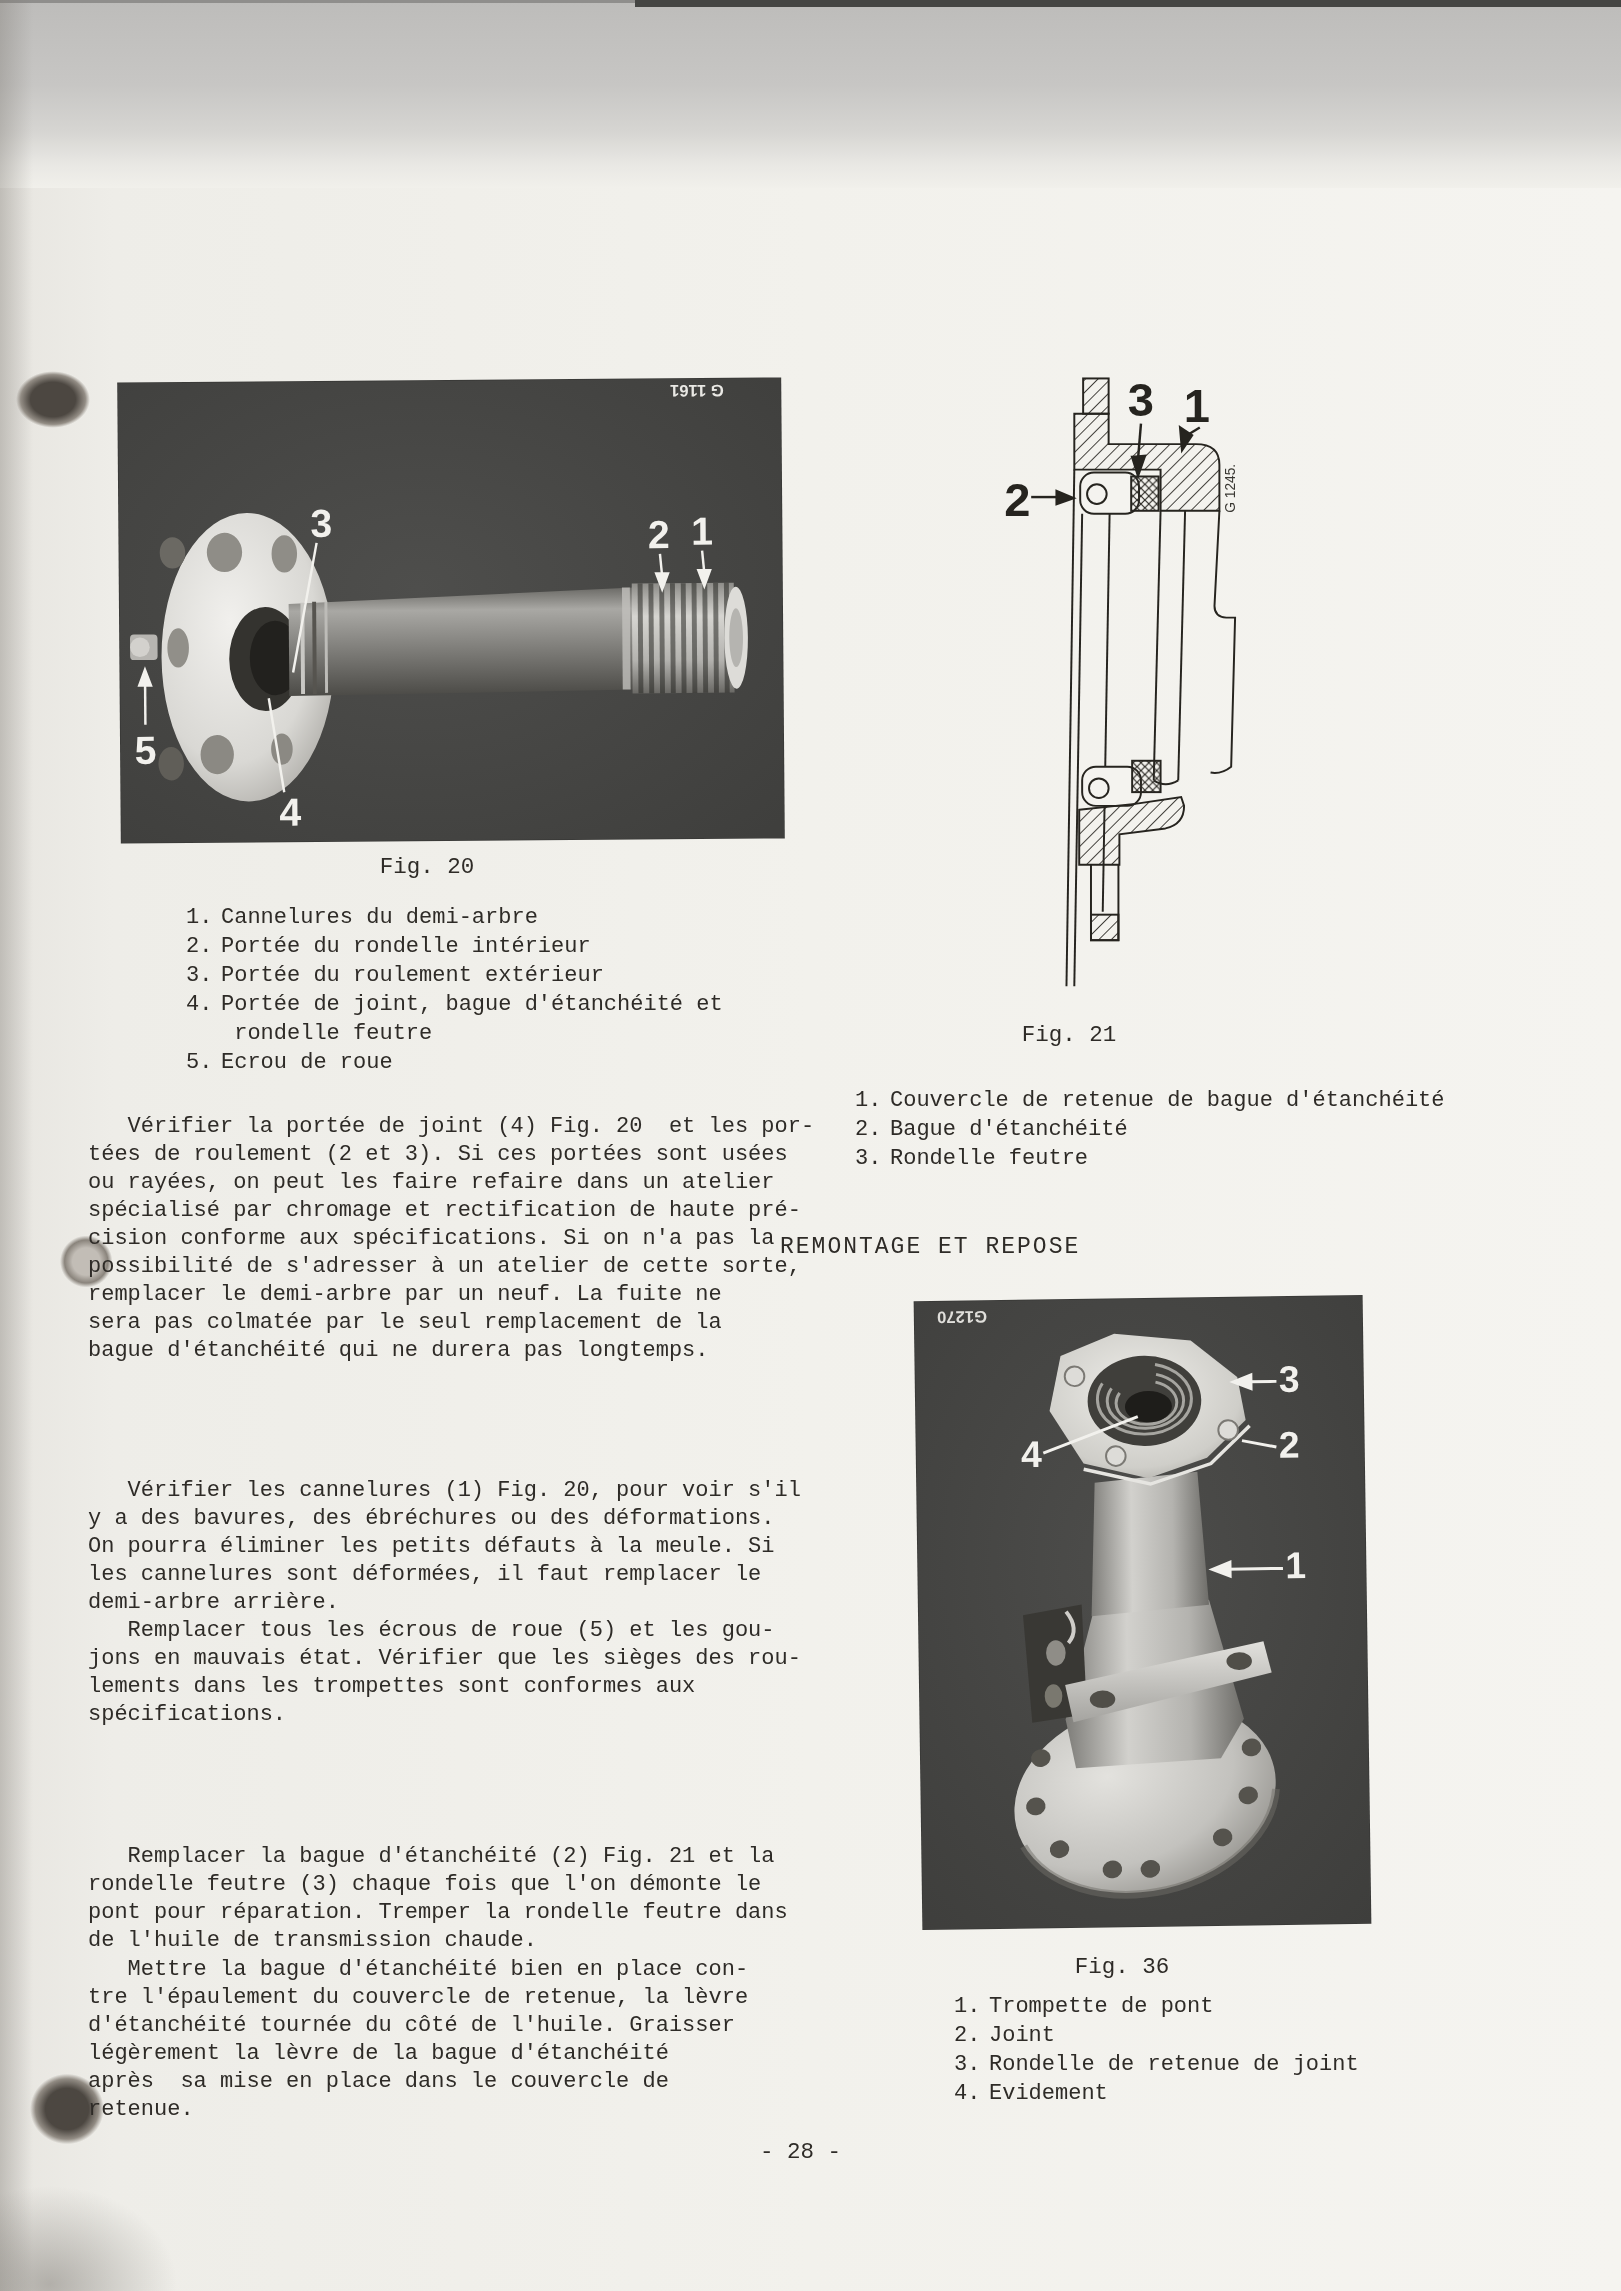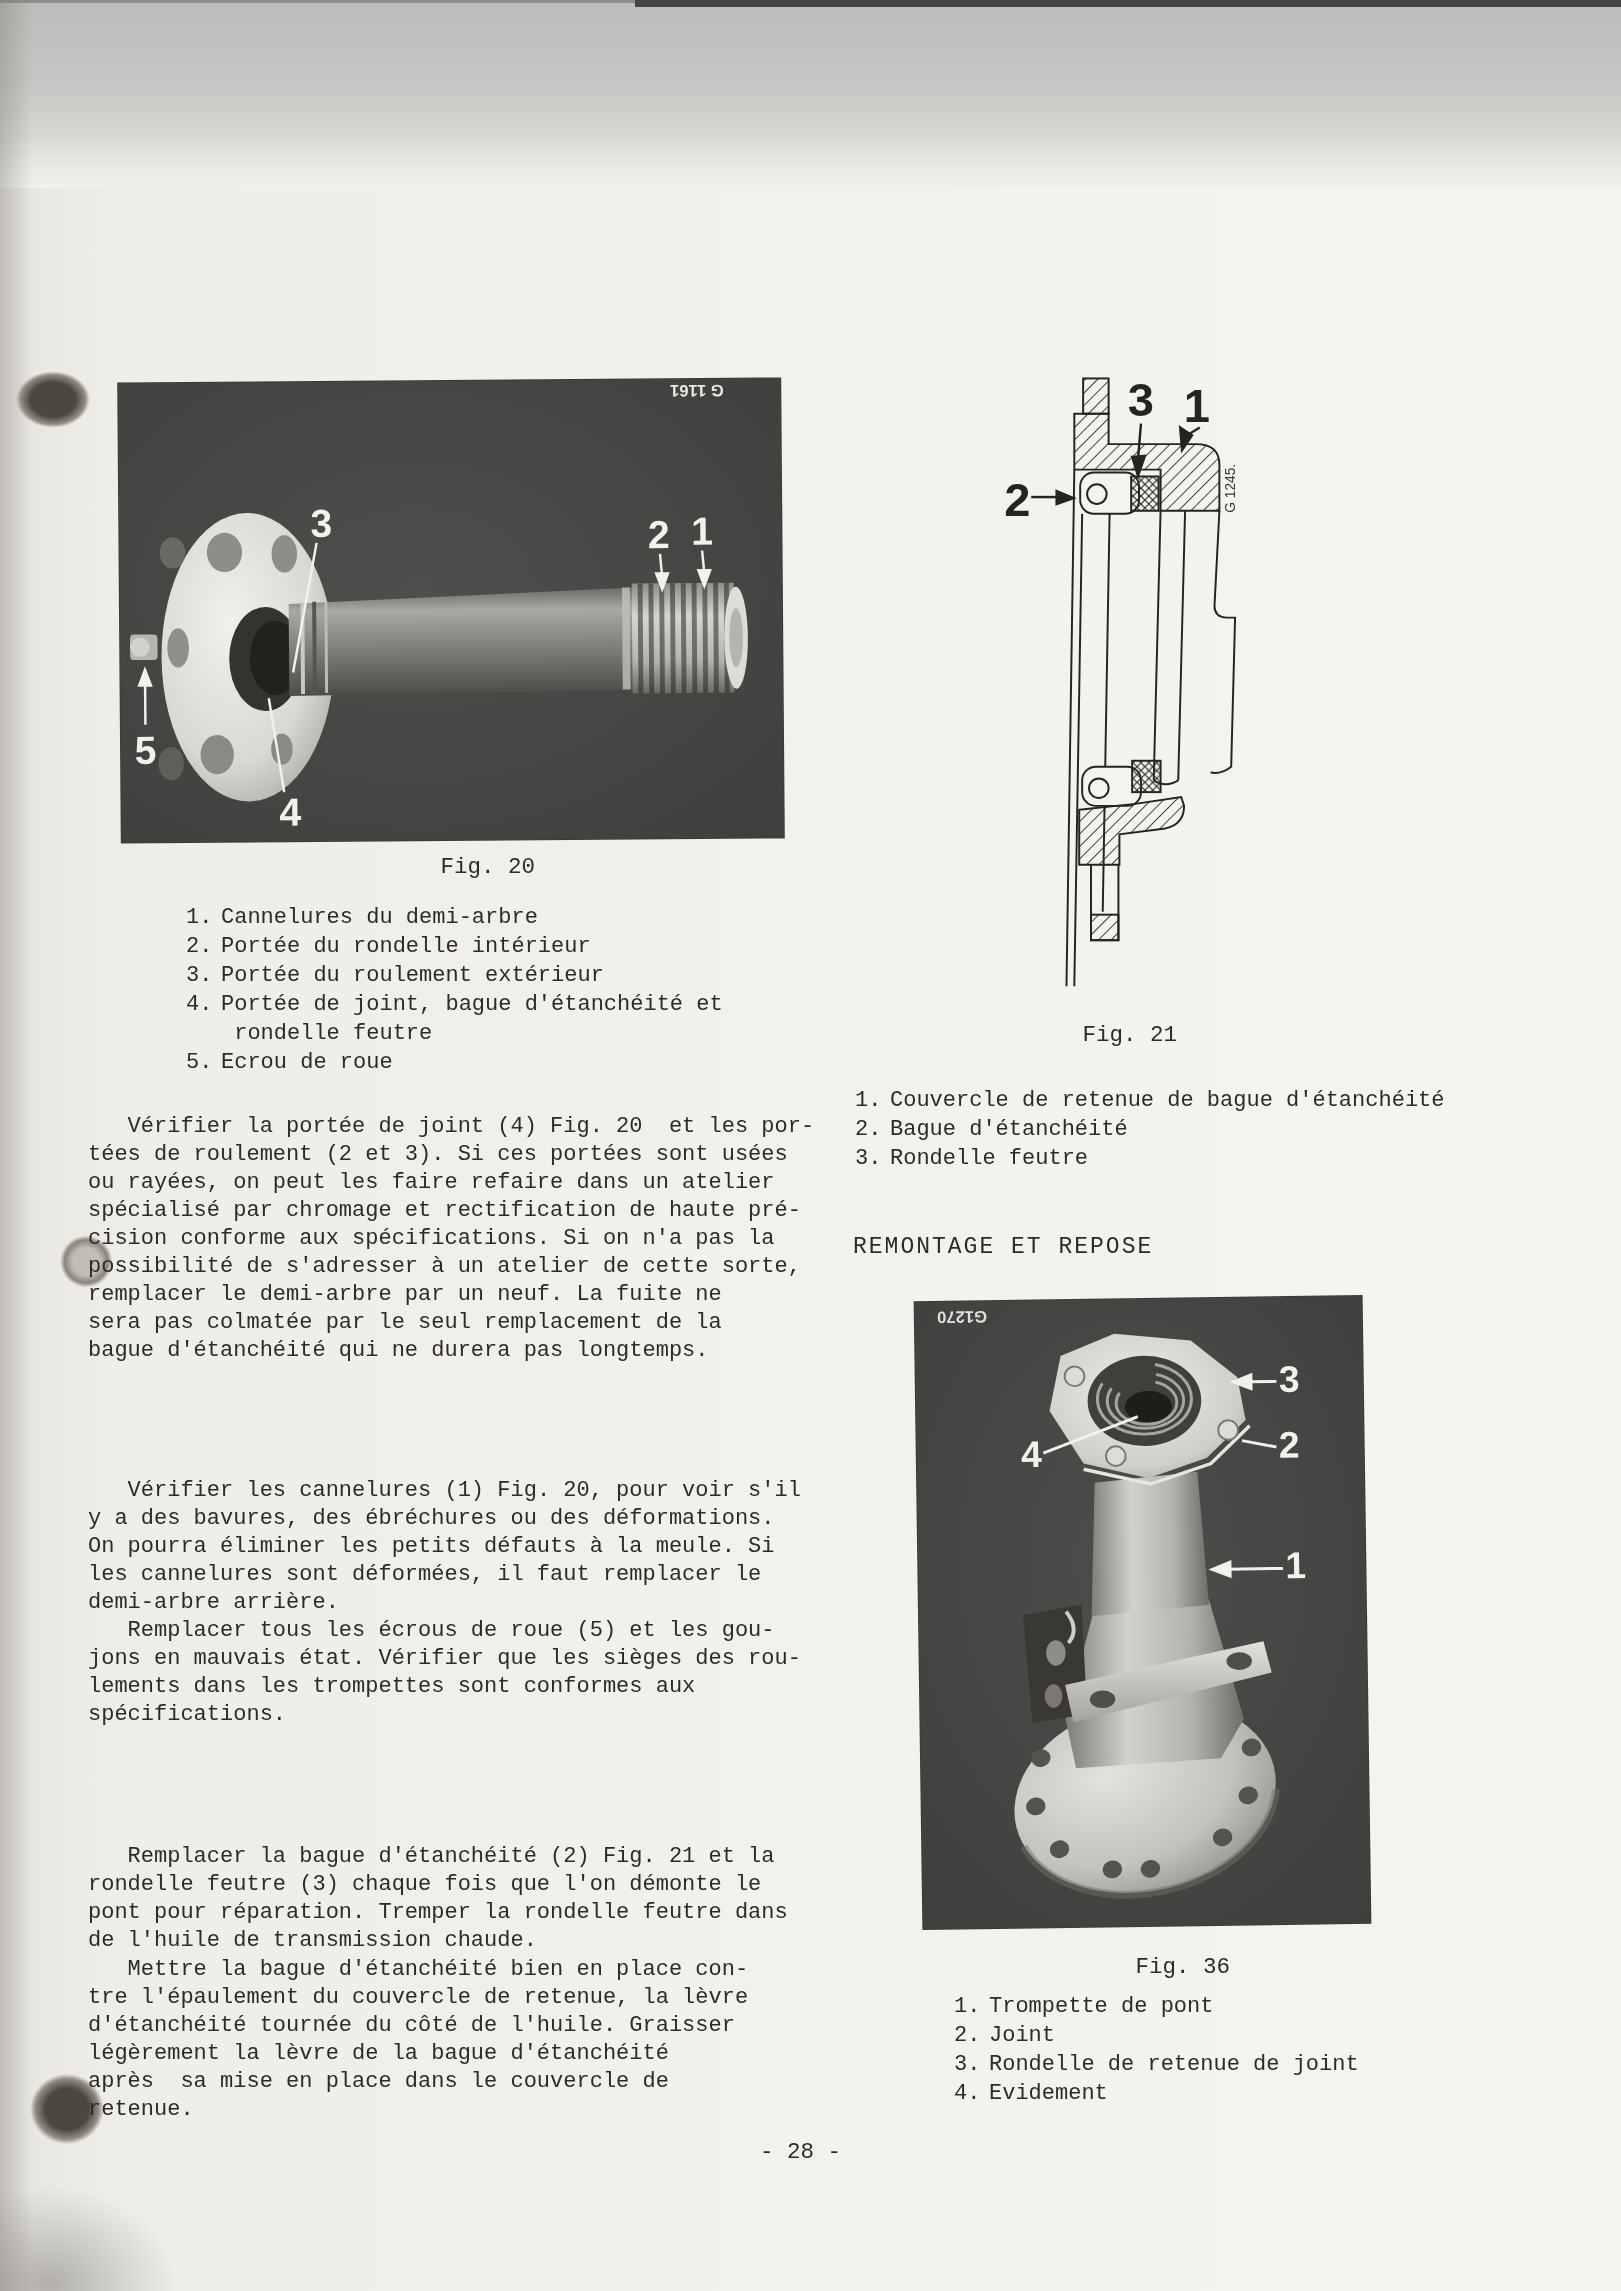--- a/index.html
+++ b/index.html
@@ -27,32 +27,32 @@
   .photo{position:absolute;background:#454543;box-shadow:0 0 0 1px #3a3a38;}
   .photo-20{left:120px;top:381px;width:662px;height:459px;transform:rotate(-0.45deg);}
   .photo-22{left:919px;top:1299px;width:447px;height:627px;transform:rotate(-0.8deg);}
   .photo svg{display:block;width:100%;height:100%;}
 
   .fig21-wrap{position:absolute;left:988px;top:351px;width:353px;height:647px;}
   .fig21-wrap svg{display:block;width:100%;height:100%;}
 
   .para{position:absolute;left:88px;width:760px;font-size:22px;line-height:28px;
     white-space:pre-wrap;}
-  .caption{position:absolute;font-size:22.5px;text-align:right;width:216px;}
+  .caption{position:absolute;font-size:22.5px;text-align:center;width:216px;}
   .cap-20{left:319px;top:854px;}
   .cap-21{left:961px;top:1022px;}
   .cap-22{left:1014px;top:1954px;}
   .legend{position:absolute;font-size:22px;line-height:29px;}
   .legend-row{display:flex;}
   .lnum{display:inline-block;width:35px;flex:0 0 35px;}
   .ltext{white-space:pre-wrap;}
   .lg-20{left:186px;top:903px;}
   .lg-21{left:855px;top:1086px;}
   .lg-22{left:954px;top:1992px;}
-  .section-heading{position:absolute;left:853px;top:1234px;font-size:23px;letter-spacing:2px;}
+  .section-heading{position:absolute;left:780px;top:1234px;font-size:23px;letter-spacing:2px;}
   .page-number{position:absolute;left:727px;top:2139px;width:147px;text-align:center;font-size:22.5px;}
 
   .callout-txt{font-family:"Liberation Sans",sans-serif;font-weight:700;}
 </style>
 </head>
 <body>
 
 <div class="top-band"></div>
 <div class="top-edge-line"></div>
 <div class="top-edge-dark"></div>

